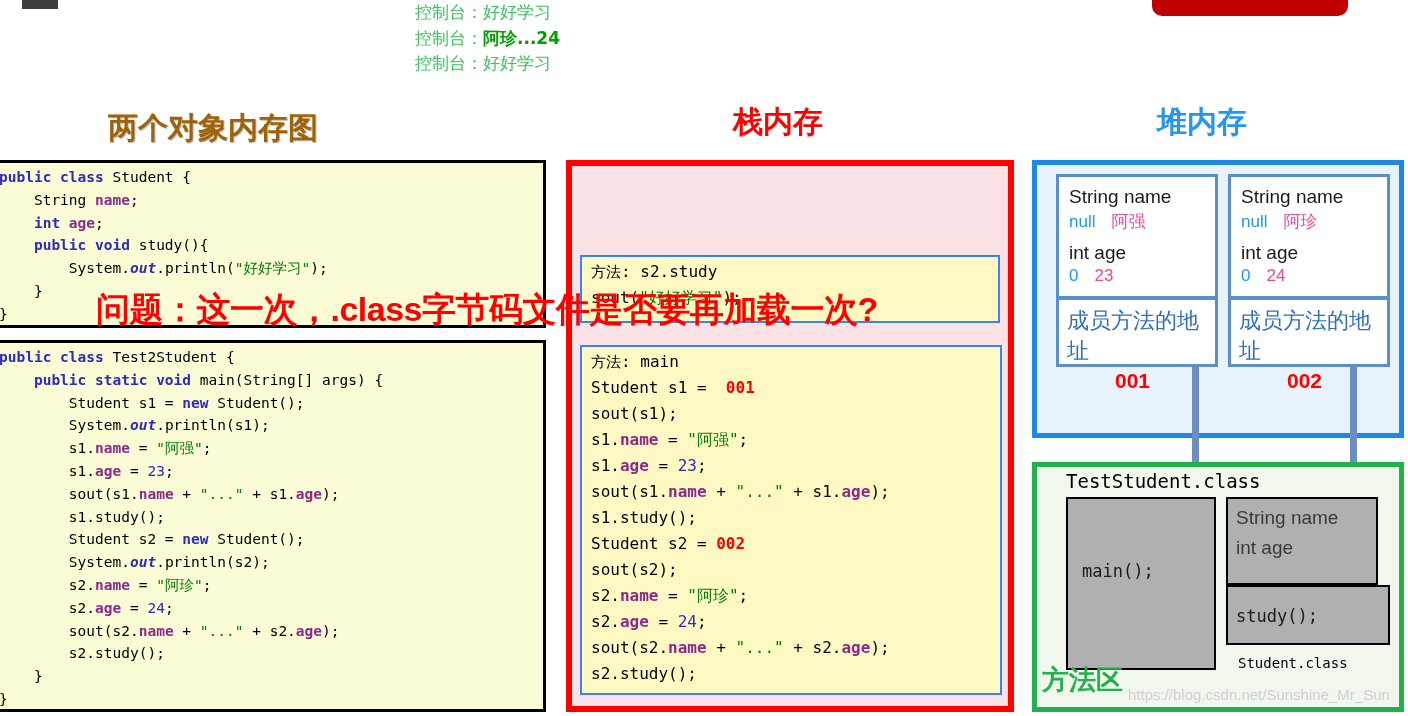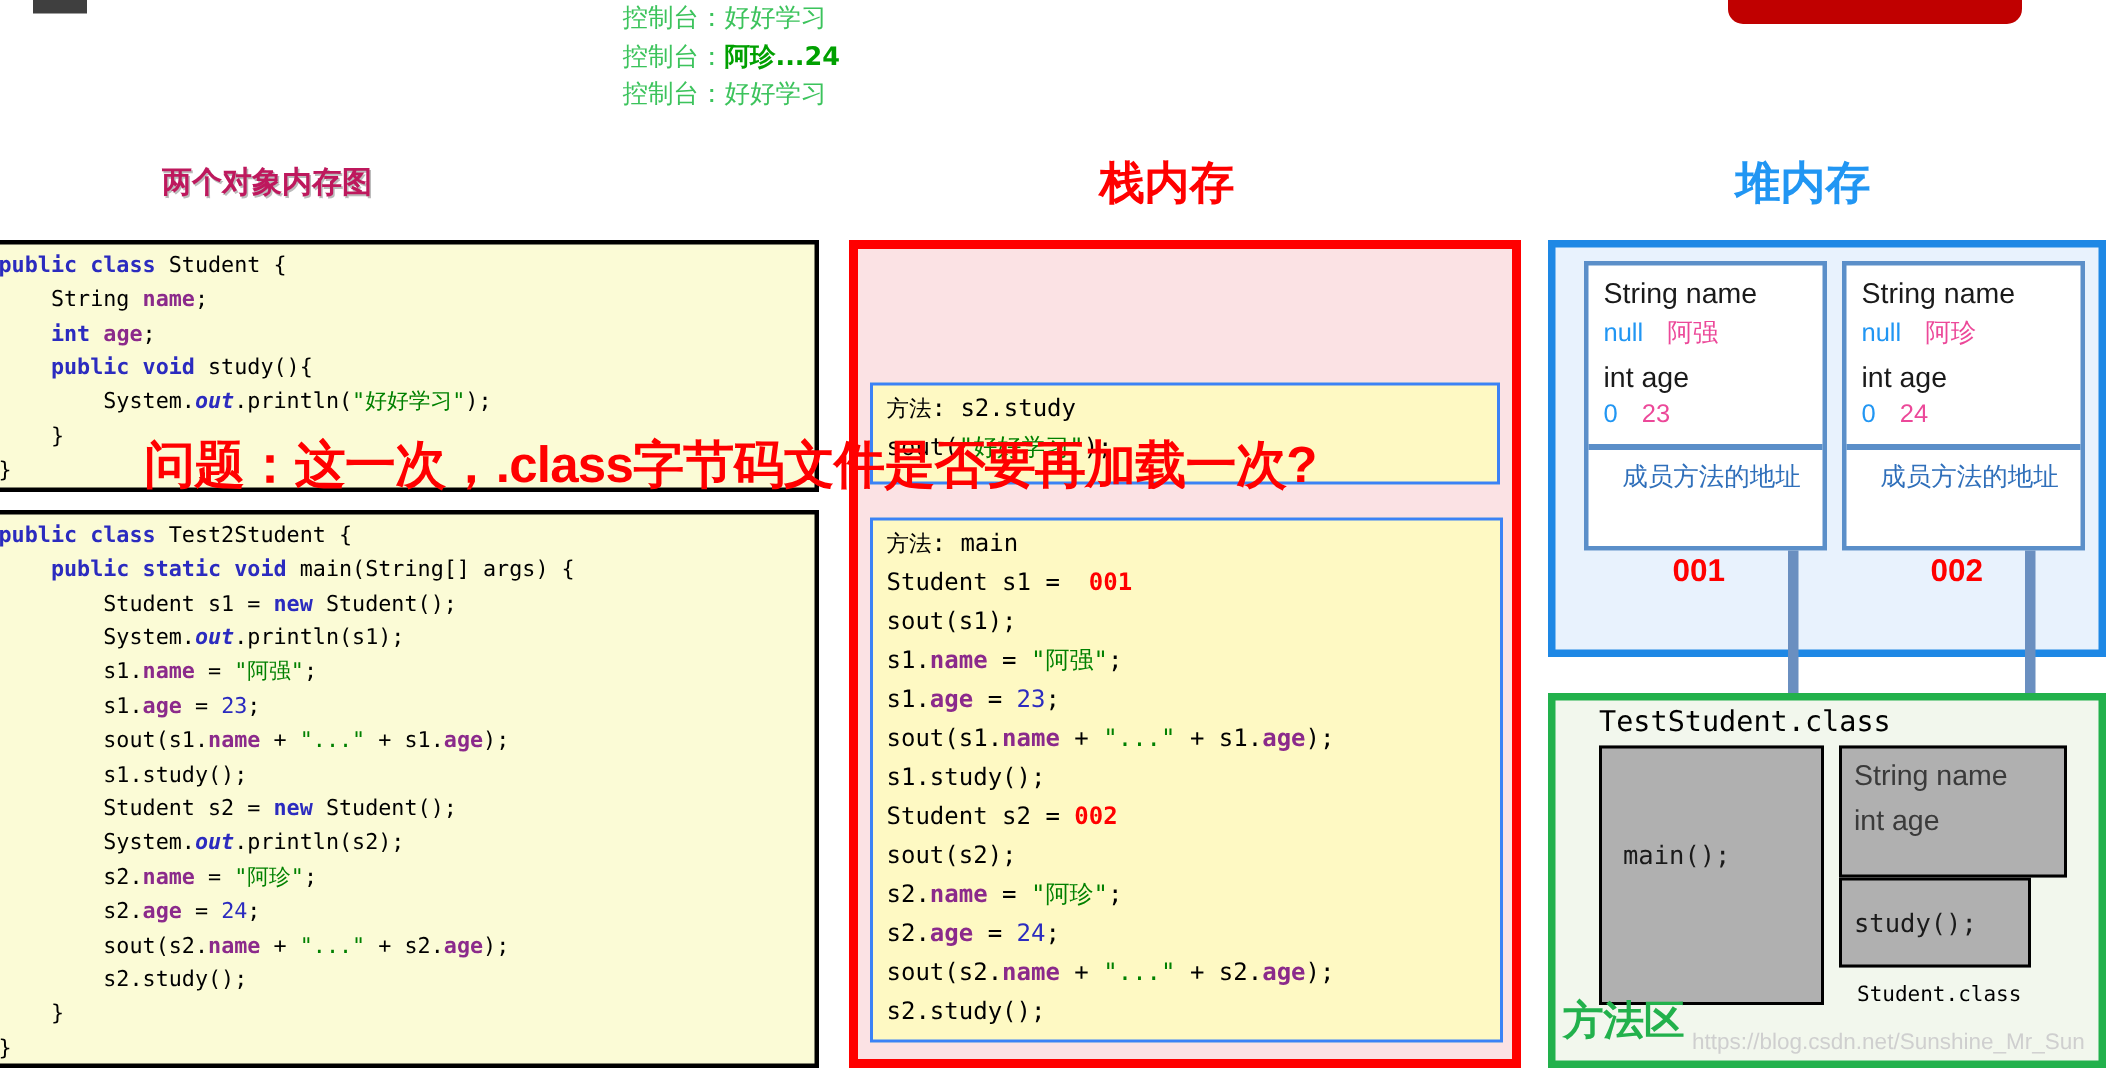--- a/index.html
+++ b/index.html
@@ -21,21 +21,21 @@
   #console{left:415px;top:0px;width:230px;}
   #console .cline{
     font-family:"DejaVu Sans","Liberation Sans",sans-serif;
     font-size:17px;line-height:25.5px;color:#2eb82e;white-space:pre;
   }
   #console .cline .val{color:#00a000;font-weight:bold;}
   #console .cline .cn{color:#3cc35c;}
 
   
   .heading{font-weight:bold;white-space:nowrap;}
-  #title-main{left:108px;top:108px;font-size:20px;color:#be185d;
+  #title-main{left:108px;top:108px;font-size:30px;color:#a16207;
      text-shadow:1px 1px 0 #bbb;}
   #title-stack{left:733px;top:102px;font-size:30px;color:#ff0000;}
   #title-heap{left:1157px;top:102px;font-size:30px;color:#2196f3;}
 
   
   .codepanel{
     background:#fbfbd6;border:3px solid #000;
     font-family:"DejaVu Sans Mono","Liberation Mono",monospace;
     font-size:14.5px;line-height:22.8px;
     color:#000;white-space:pre;overflow:hidden;
@@ -68,41 +68,41 @@
      background:#e8f2fd;border:5px solid #1e88e5;box-sizing:border-box;}
   .heapobj{position:absolute;background:#ffffff;border:3px solid #5b8fc9;
      box-sizing:border-box;width:162px;height:193px;}
   #heap-obj-1{left:1056px;top:174px;}
   #heap-obj-2{left:1228px;top:174px;}
   .heapobj .fieldname{font-size:19px;color:#1a1a1a;margin:9px 0 0 10px;}
   .heapobj .vals{margin:2px 0 0 10px;font-size:17px;}
   .heapobj .vals .nullv{color:#2196f3;}
   .heapobj .vals .newv{color:#ec4899;margin-left:16px;}
   .heapobj .divider{height:4px;background:#5b8fc9;margin:10px 0 0 0;}
-  .heapobj .methaddr{font-size:17px;color:#2f6fba;margin:6px 0 0 8px;text-align:center;}
+  .heapobj .methaddr{font-size:22px;color:#2f6fba;margin:6px 0 0 8px;}
   .heaplabel{position:absolute;font-size:21px;font-weight:bold;color:#ff0000;}
   #heap-label-1{left:1115px;top:369px;}
   #heap-label-2{left:1287px;top:369px;}
 
   
   .arrowline{position:absolute;background:#6a8fc0;}
   .arrowhead{position:absolute;width:0;height:0;
      border-left:8px solid transparent;border-right:8px solid transparent;
      border-top:13px solid #6a8fc0;}
 
   
   #method-panel{left:1032px;top:462px;width:372px;height:250px;
      background:#f2f7ed;border:5px solid #22b14c;box-sizing:border-box;}
   #method-title{left:1066px;top:470px;font-size:19px;color:#000;
      font-family:"DejaVu Sans Mono","Liberation Mono",monospace;}
   .mbox{position:absolute;background:#b0b0b0;border:2px solid #000;
      box-sizing:border-box;}
   #mbox-main{left:1066px;top:497px;width:150px;height:173px;}
   #mbox-student-top{left:1226px;top:497px;width:152px;height:88px;}
-  #mbox-student-bot{left:1226px;top:585px;width:128px;height:60px;}
+  #mbox-student-bot{left:1226px;top:585px;width:164px;height:60px;}
   #mbox-main .mtext{font-family:"DejaVu Sans Mono","Liberation Mono",monospace;
      font-size:17px;color:#1a1a1a;margin:62px 0 0 14px;}
   .mfield{font-size:19px;color:#3a3a3a;font-style:normal;margin:8px 0 0 8px;}
   #mbox-student-bot .mtext{font-family:"DejaVu Sans Mono","Liberation Mono",monospace;
      font-size:17px;color:#1a1a1a;margin:19px 0 0 8px;}
   #method-area-label{left:1042px;top:662px;font-size:27px;font-weight:bold;color:#22b14c;}
   #student-class-label{left:1238px;top:655px;font-size:14px;color:#000;
      font-family:"DejaVu Sans Mono","Liberation Mono",monospace;}
 
   

